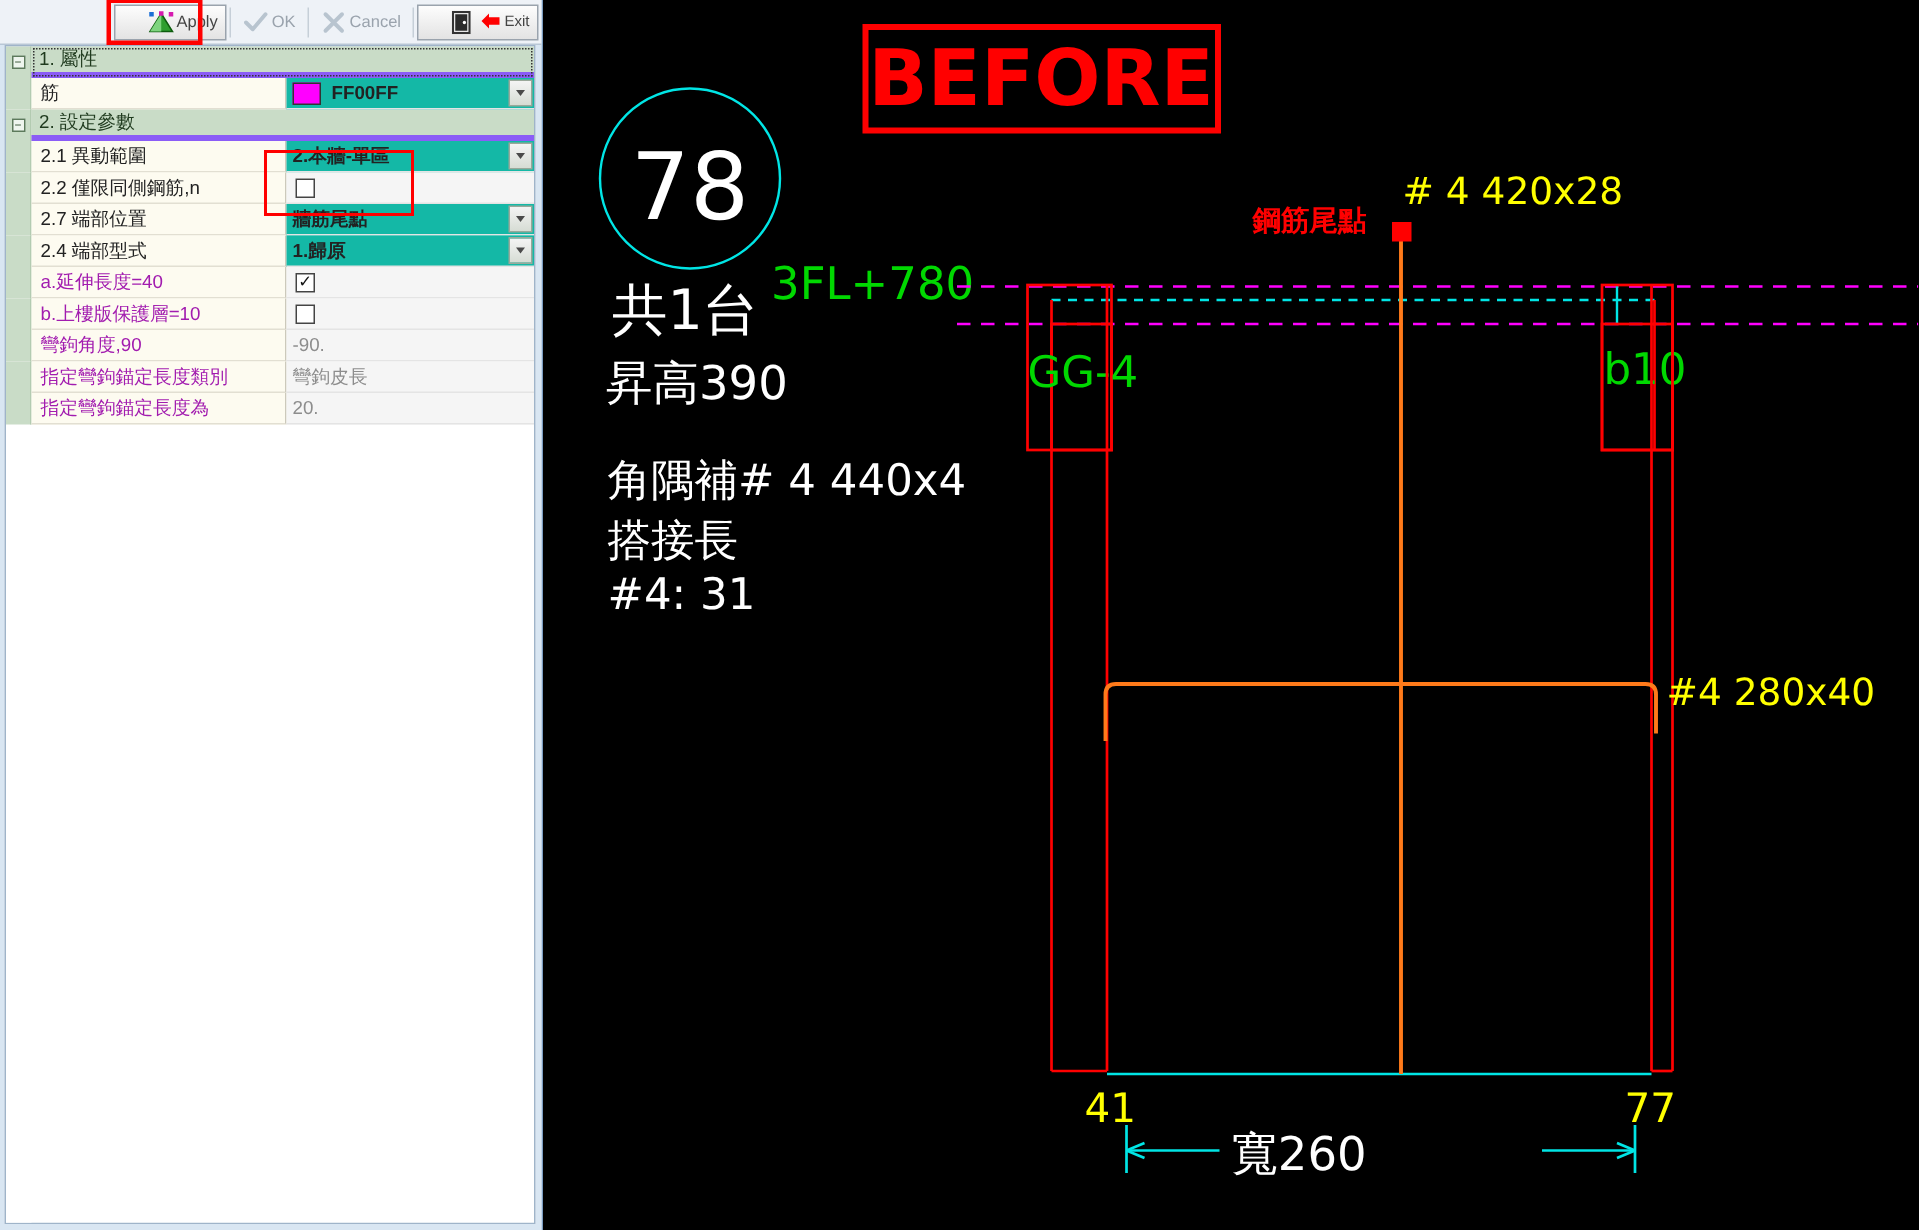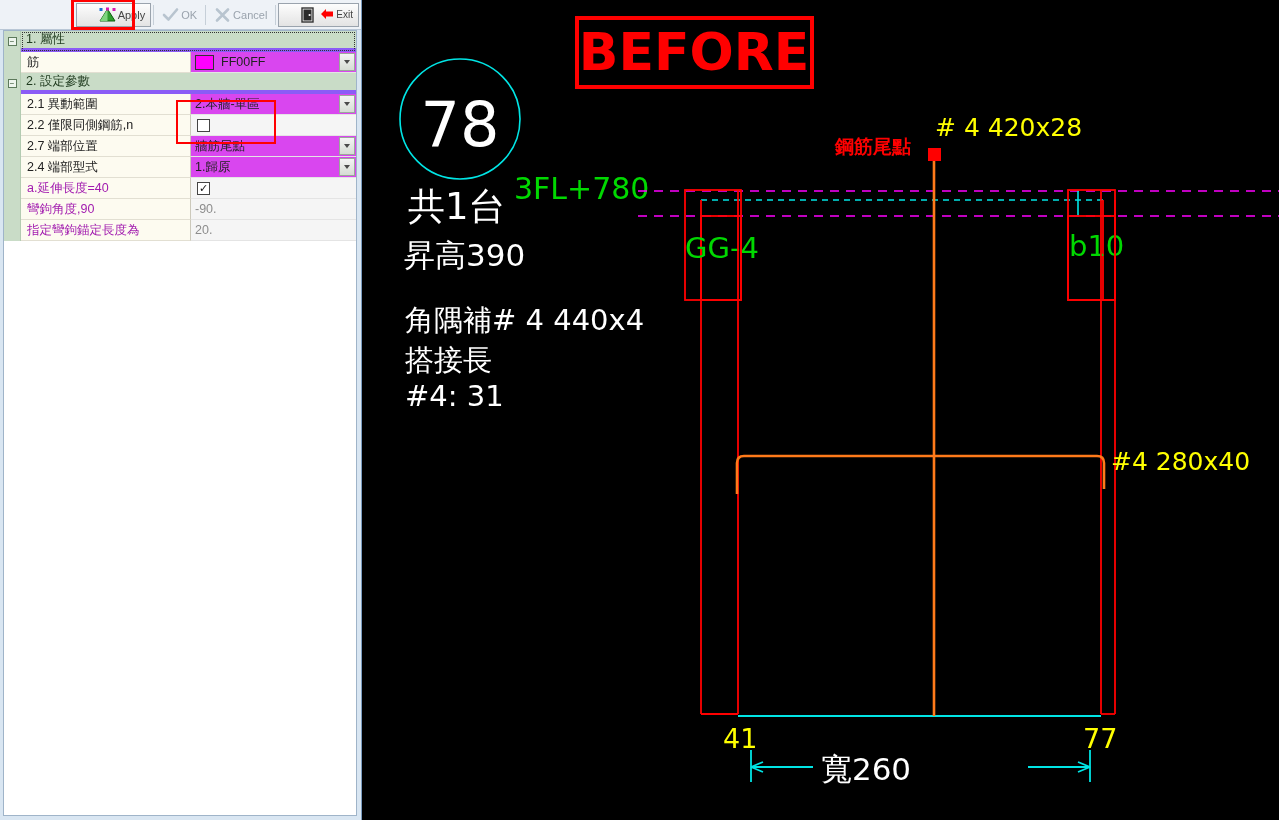--- a/index.html
+++ b/index.html
@@ -117,21 +117,21 @@
     border-bottom: 1px solid #e2dfd2;
     white-space: nowrap; overflow: hidden;
   }
   .name.dim { color: #a21caf; }
   .val {
     flex: 1; background: #f5f5f5; color: #222;
     display: flex; align-items: center; padding-left: 4px;
     border-bottom: 1px solid #e4e4e4;
     position: relative; white-space: nowrap;
   }
-  .val.white { background: #d946ef; }
+  .val.white { background: #14b8a6; font-weight: bold; }
   .val.dim { color: #8d8d8d; background:#f5f5f5; }
   .dropbtn {
     position: absolute; right: 1px; top: 1px;
     width: 16px; height: 18px;
     background: linear-gradient(to bottom,#f4f4f4,#d6dcd4);
     border: 1px solid #9aa89a;
     display: flex; align-items: center; justify-content: center;
     cursor: pointer;
   }
   .dropbtn::after {
@@ -302,29 +302,43 @@
         </div>
 
         <div class="row">
           <div class="gutter"></div>
           <div class="name dim">a.延伸長度=40</div>
           <div class="val">
             <span class="chk">✓</span>
           </div>
         </div>
 
+        <div class="row">
+          <div class="gutter"></div>
+          <div class="name dim">b.上樓版保護層=10</div>
+          <div class="val">
+            <span class="chk"></span>
+          </div>
+        </div>
 
         <div class="row">
           <div class="gutter"></div>
           <div class="name dim">彎鉤角度,90</div>
           <div class="val dim">
             <span>-90.</span>
           </div>
         </div>
 
+        <div class="row">
+          <div class="gutter"></div>
+          <div class="name dim">指定彎鉤錨定長度類別</div>
+          <div class="val dim">
+            <span>彎鉤皮長</span>
+          </div>
+        </div>
 
         <div class="row">
           <div class="gutter"></div>
           <div class="name dim">指定彎鉤錨定長度為</div>
           <div class="val dim">
             <span>20.</span>
           </div>
         </div>
 
         <div id="grid-bottom-fill"></div>

